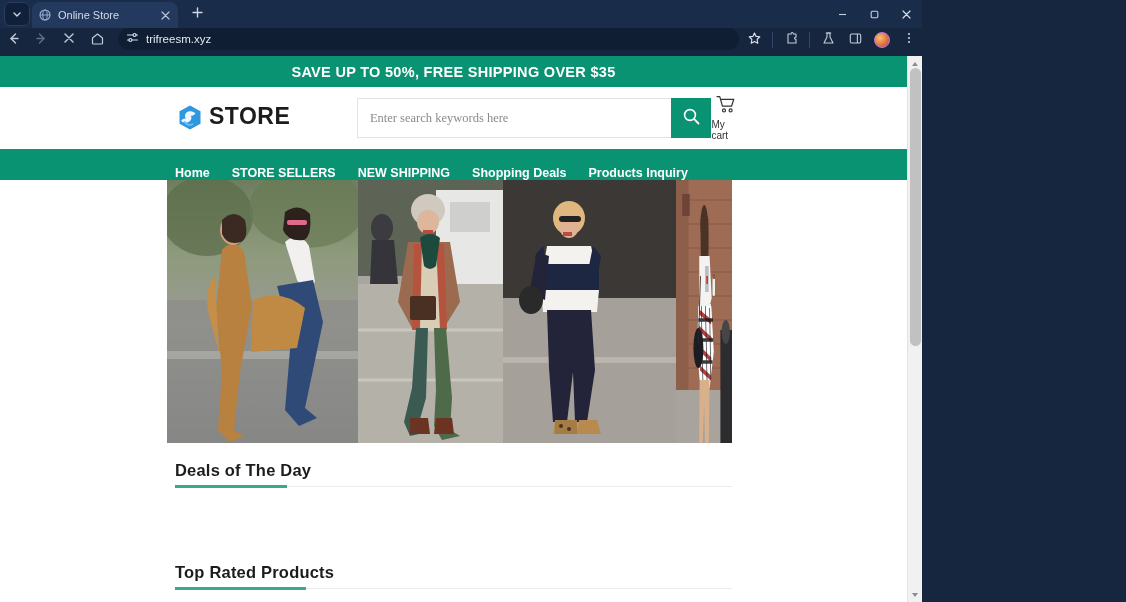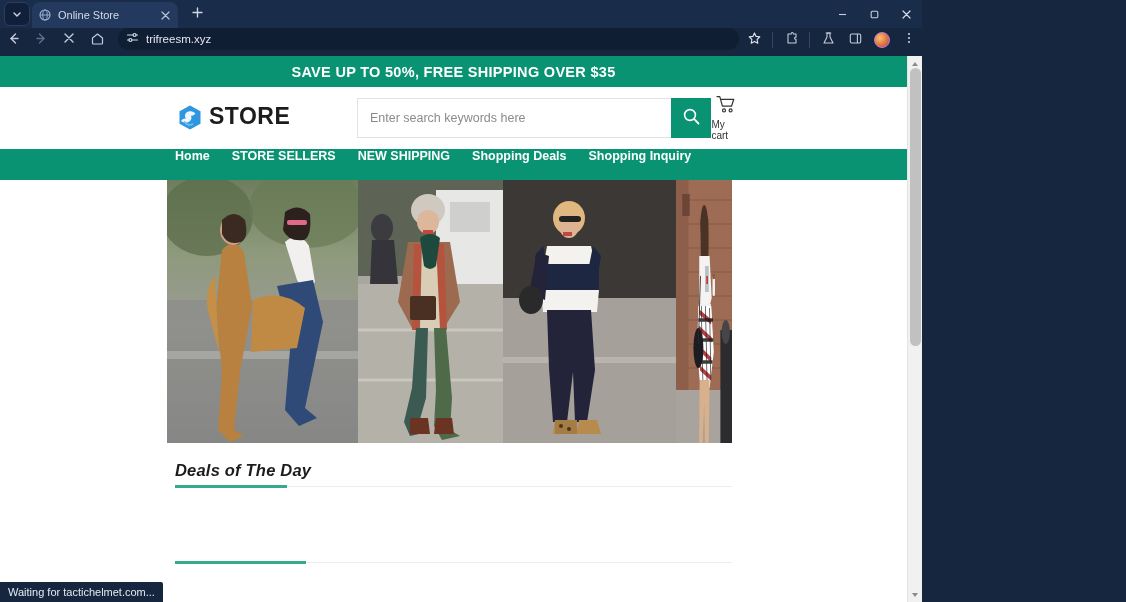--- a/index.html
+++ b/index.html
@@ -73,48 +73,48 @@
     height: 62px; background: #fff; display: flex; align-items: center;
     padding: 0 0 0 175px;
   }
   .logo { display: flex; align-items: flex-start; gap: 4px; width: 195px; }
   .logo-mark { width: 30px; height: 30px; }
   .logo-text { font-size: 23px; font-weight: bold; color: #1c1c1c; letter-spacing: .5px; }
 
   .searchwrap { display: flex; width: 380px; height: 40px; }
   .search-input {
     flex: 1; border: 1px solid #e3e3e3; border-right: none; background: #fff;
-    font-size: 12.5px; color: #777; padding: 0 12px; font-family: Liberation Sans, sans-serif;
+    font-size: 12.5px; color: #777; padding: 0 12px; font-family: Liberation Serif, serif;
     outline: none;
   }
   .search-input::placeholder { color: #8b8b8b; }
   .search-btn {
     width: 40px; background: #0a9372; border: none; display: flex;
     align-items: center; justify-content: center; cursor: pointer;
   }
 
   .cart { margin-left: auto; margin-right: 165px; display: flex; flex-direction: column; align-items: center; gap: 1px; }
   .cart-label { font-size: 10px; color: #333; }
 
   .nav {
-    background: #0a9372; height: 31px; display: flex; align-items: flex-start;
+    background: #0a9372; height: 31px; display: flex; align-items: flex-end;
     padding-left: 175px; gap: 22px;
   }
   .nav a { color: #fff; font-size: 12.5px; font-weight: bold; text-decoration: none; white-space: nowrap; }
 
   .hero { padding: 0 175px 0 167px; background:#fff; }
   .hero-inner { height: 263px; display: flex; overflow: hidden; }
   .hero-cell { height: 100%; position: relative; overflow: hidden; }
   .hero-cell:nth-child(1) { flex: 0 0 191px; }
   .hero-cell:nth-child(2) { flex: 0 0 145px; }
   .hero-cell:nth-child(3) { flex: 0 0 173px; }
   .hero-cell:nth-child(4) { flex: 1; }
 
   .content { padding: 0 175px 0 175px; background: #fff; }
-  .section { padding-top: 18px; font-style: italic; }
+  .section { padding-top: 18px; }
   .sec-title {
     font-size: 16.5px; font-weight: bold; color: #1c1c1c;
     display: inline-block; padding-bottom: 7px; letter-spacing: .2px;
   }
   .sec-rule { height: 1px; background: #ececec; position: relative; margin-top: -1px; }
   .sec-rule::before {
     content: ""; position: absolute; left: 0; top: -1px; height: 3px; background: #38a98a;
   }
   .rule-deals::before { width: 112px; }
   .rule-top::before { width: 131px; }
@@ -320,21 +320,21 @@
           </span>
           <span class="cart-label">My cart</span>
         </div>
       </div>
 
       <div class="nav">
         <a href="#">Home</a>
         <a href="#">STORE SELLERS</a>
         <a href="#">NEW SHIPPING</a>
         <a href="#">Shopping Deals</a>
-        <a href="#">Shopping Inquiry</a>
+        <a href="#">Products Inquiry</a>
       </div>
 
       <div class="hero">
         <div class="hero-inner">
           <div class="hero-cell">
             <svg class="ph" viewBox="0 0 191 263" preserveAspectRatio="none">
               <defs>
                   <linearGradient id="g1" x1="0" y1="0" x2="0" y2="1">
                     <stop offset="0" stop-color="#6d7d5e"></stop>
                     <stop offset="0.28" stop-color="#8e9a7c"></stop>
@@ -447,35 +447,35 @@
         </div>
       </div>
 
       <div class="content">
         <div class="section">
           <div class="sec-title">Deals of The Day</div>
           <div class="sec-rule rule-deals"></div>
           <div class="sec-body"></div>
         </div>
         <div class="section">
+          <div class="sec-title">Top Rated Products</div>
           <div class="sec-rule rule-top"></div>
           <div class="sec-body-tall"></div>
         </div>
       </div>
     </div>
 
     <div class="scrollbar">
       <div class="sb-arrow">
         <svg width="8" height="6" viewBox="0 0 8 6">
             <path d="M1 5l3-4 3 4" fill="#8b8b8b"></path>
           </svg>
       </div>
       <div class="sb-thumb"></div>
       <div class="sb-arrow bottom">
         <svg width="8" height="6" viewBox="0 0 8 6">
             <path d="M1 1l3 4 3-4" fill="#8b8b8b"></path>
           </svg>
       </div>
     </div>
 
-    <div class="status">Waiting for tactichelmet.com...</div>
   </div>
 </div>
 
 </body></html>

